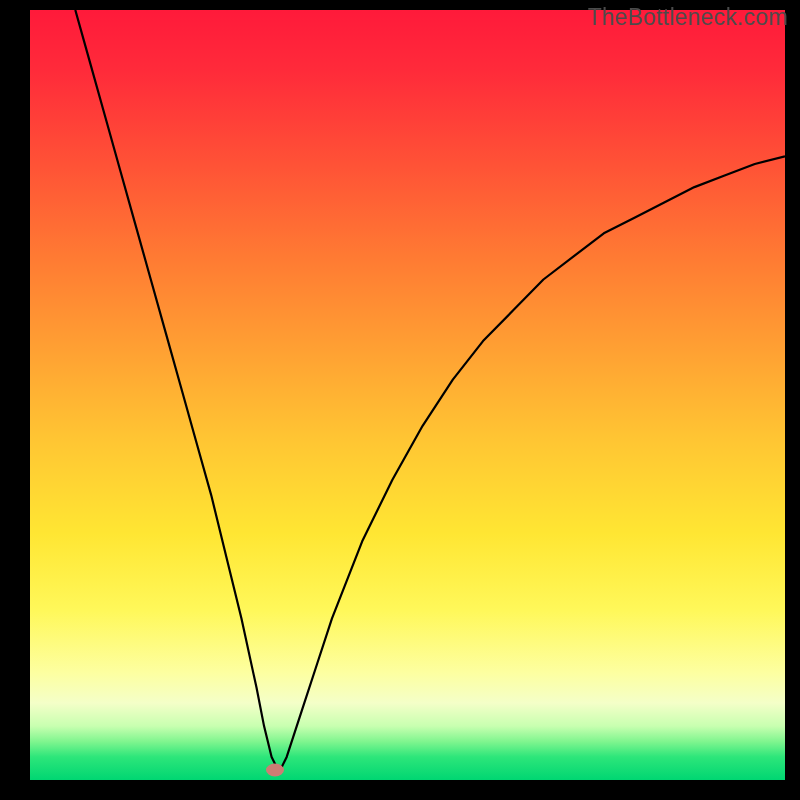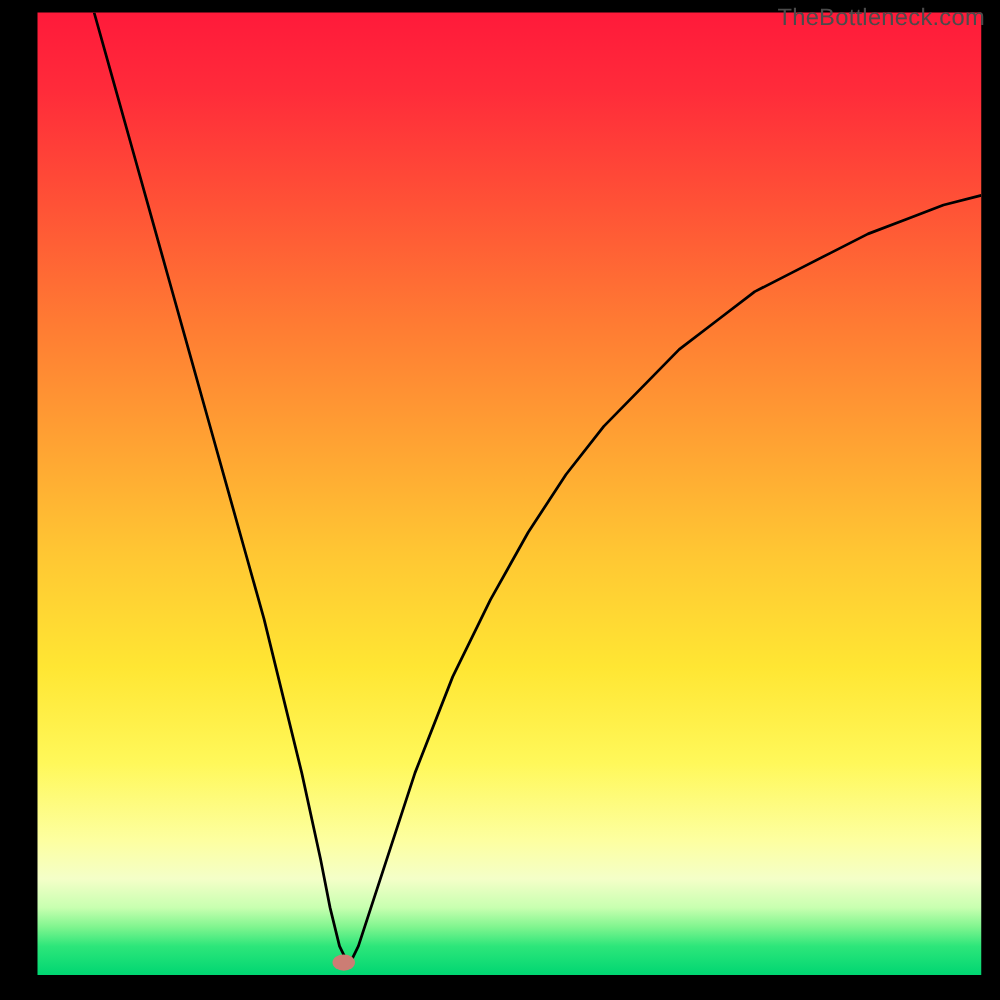--- a/index.html
+++ b/index.html
@@ -39,21 +39,21 @@
       #c8ffb0 93%,
       #80f58f 95%,
       #2de67a 97%,
       #00d672 100%
     );
   }
   .watermark {
     position: absolute;
     right: 12px;
     top: 4px;
-    font-size: 19px;
+    font-size: 23px;
     font-weight: 500;
     color: #4b4b4b;
     letter-spacing: 0.2px;
     z-index: 10;
   }
   .curve {
     position: absolute;
     left: 0;
     top: 0;
     width: 755px;

